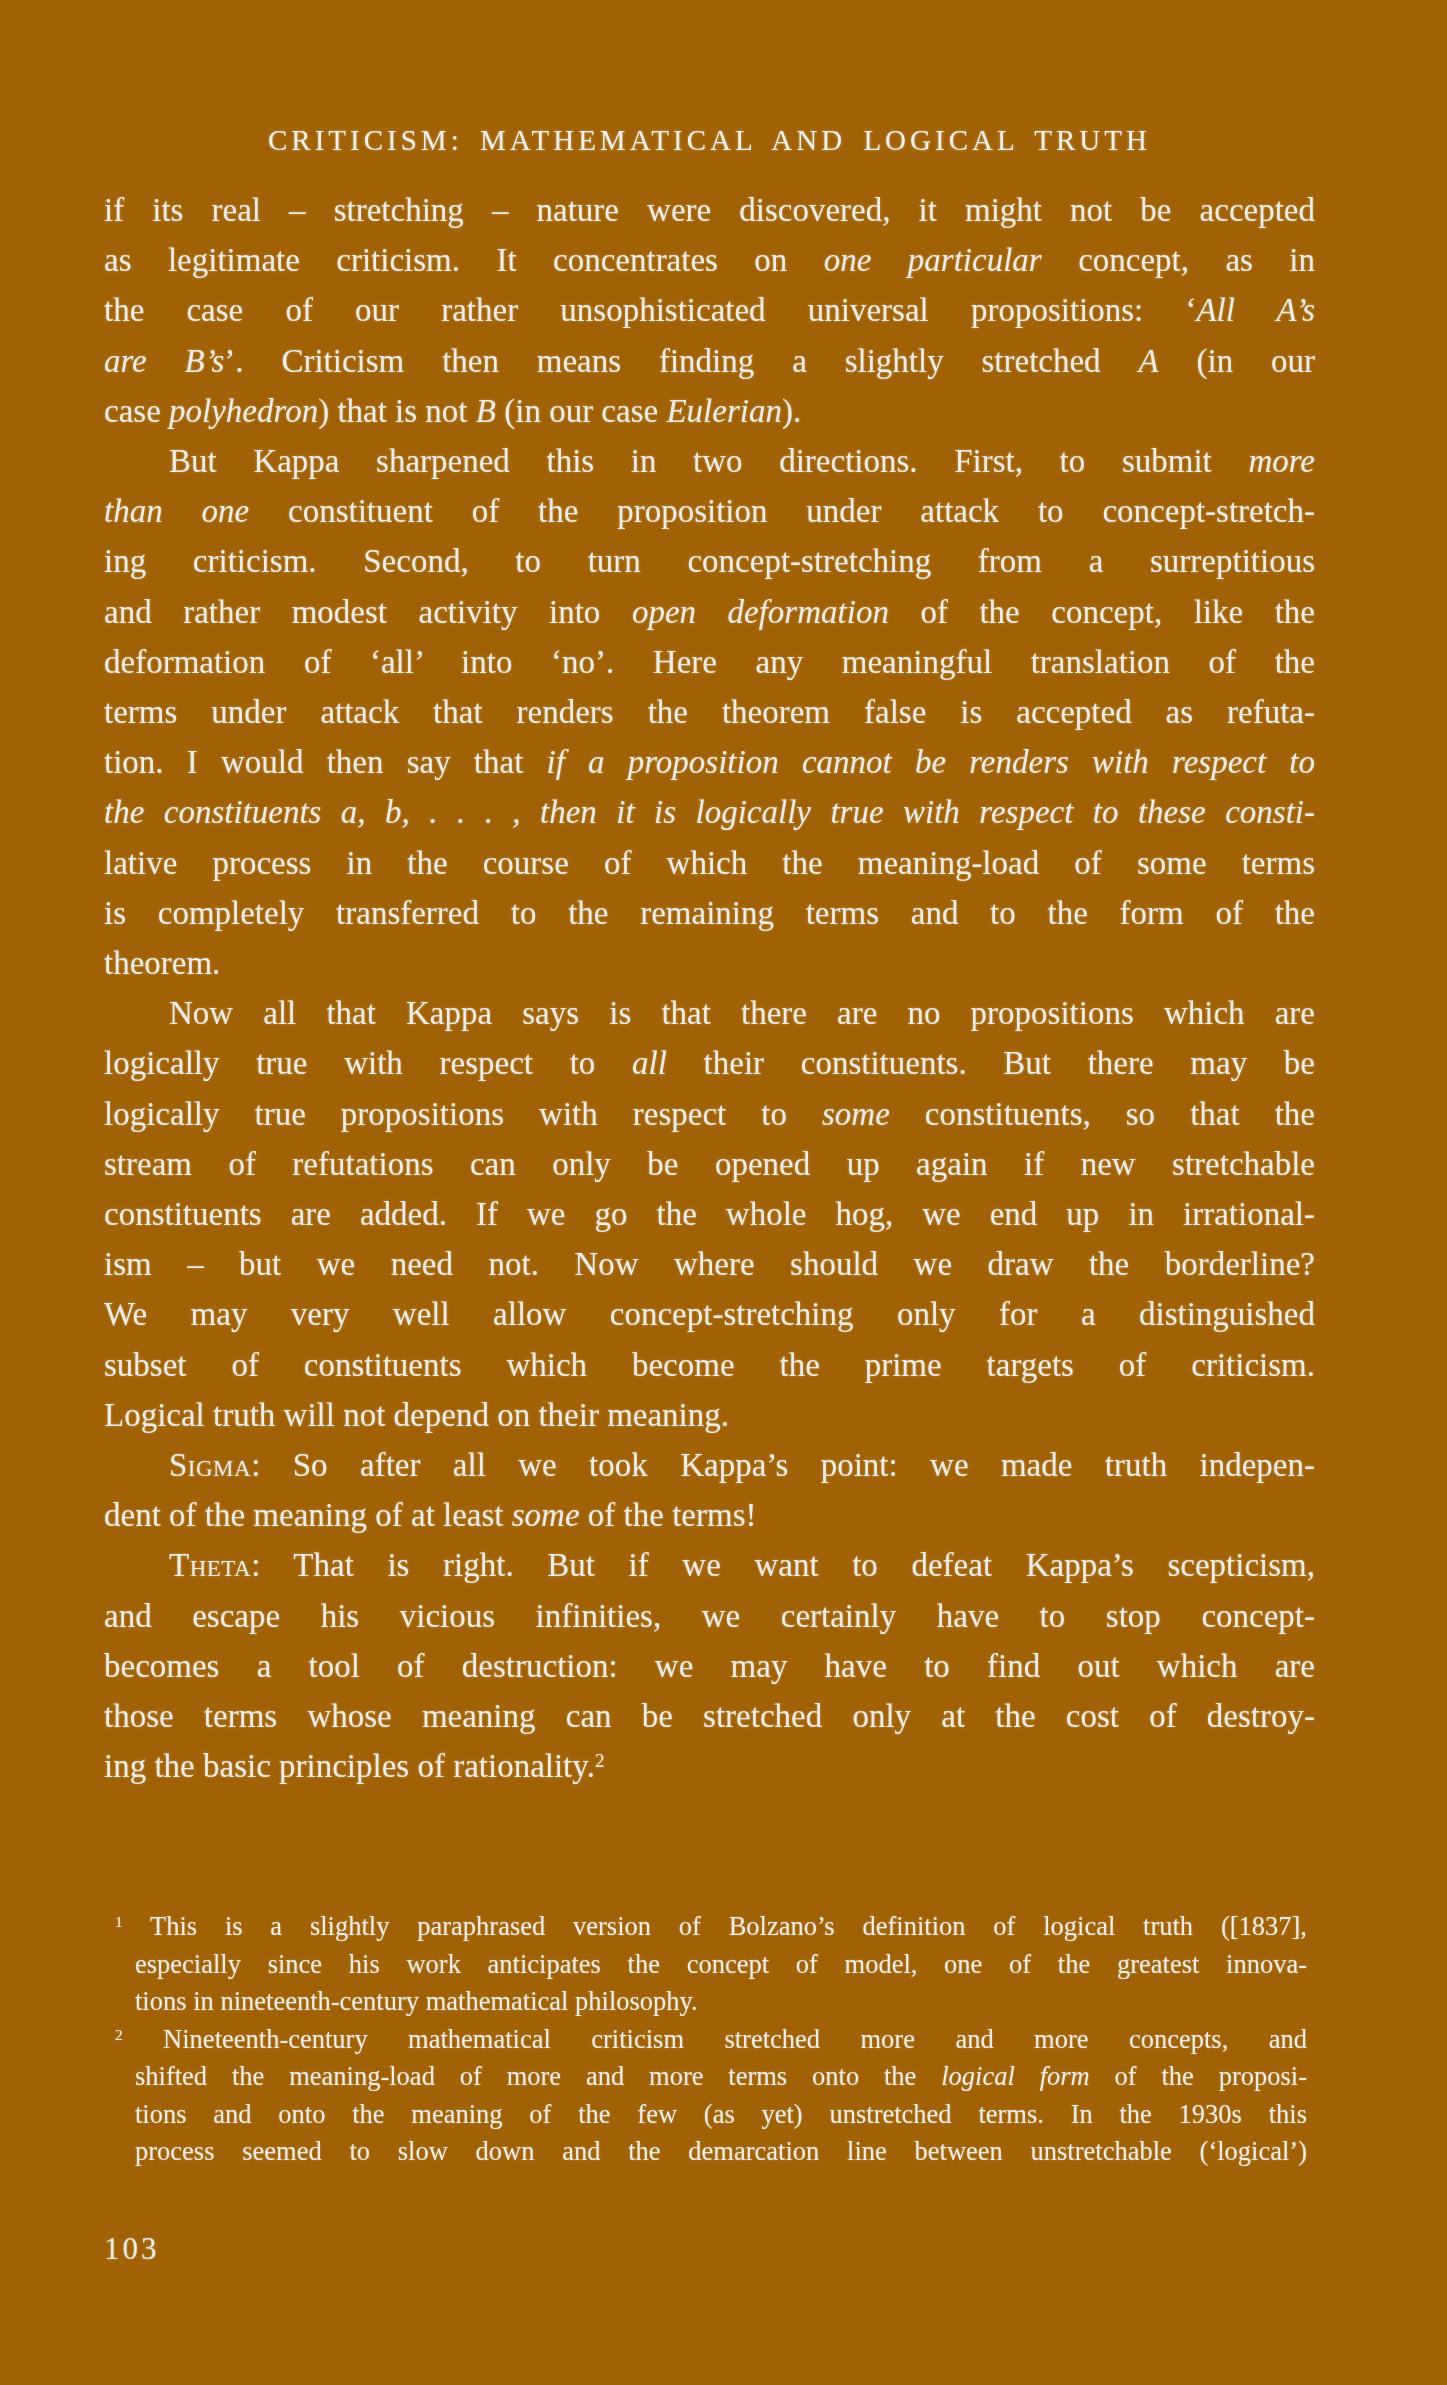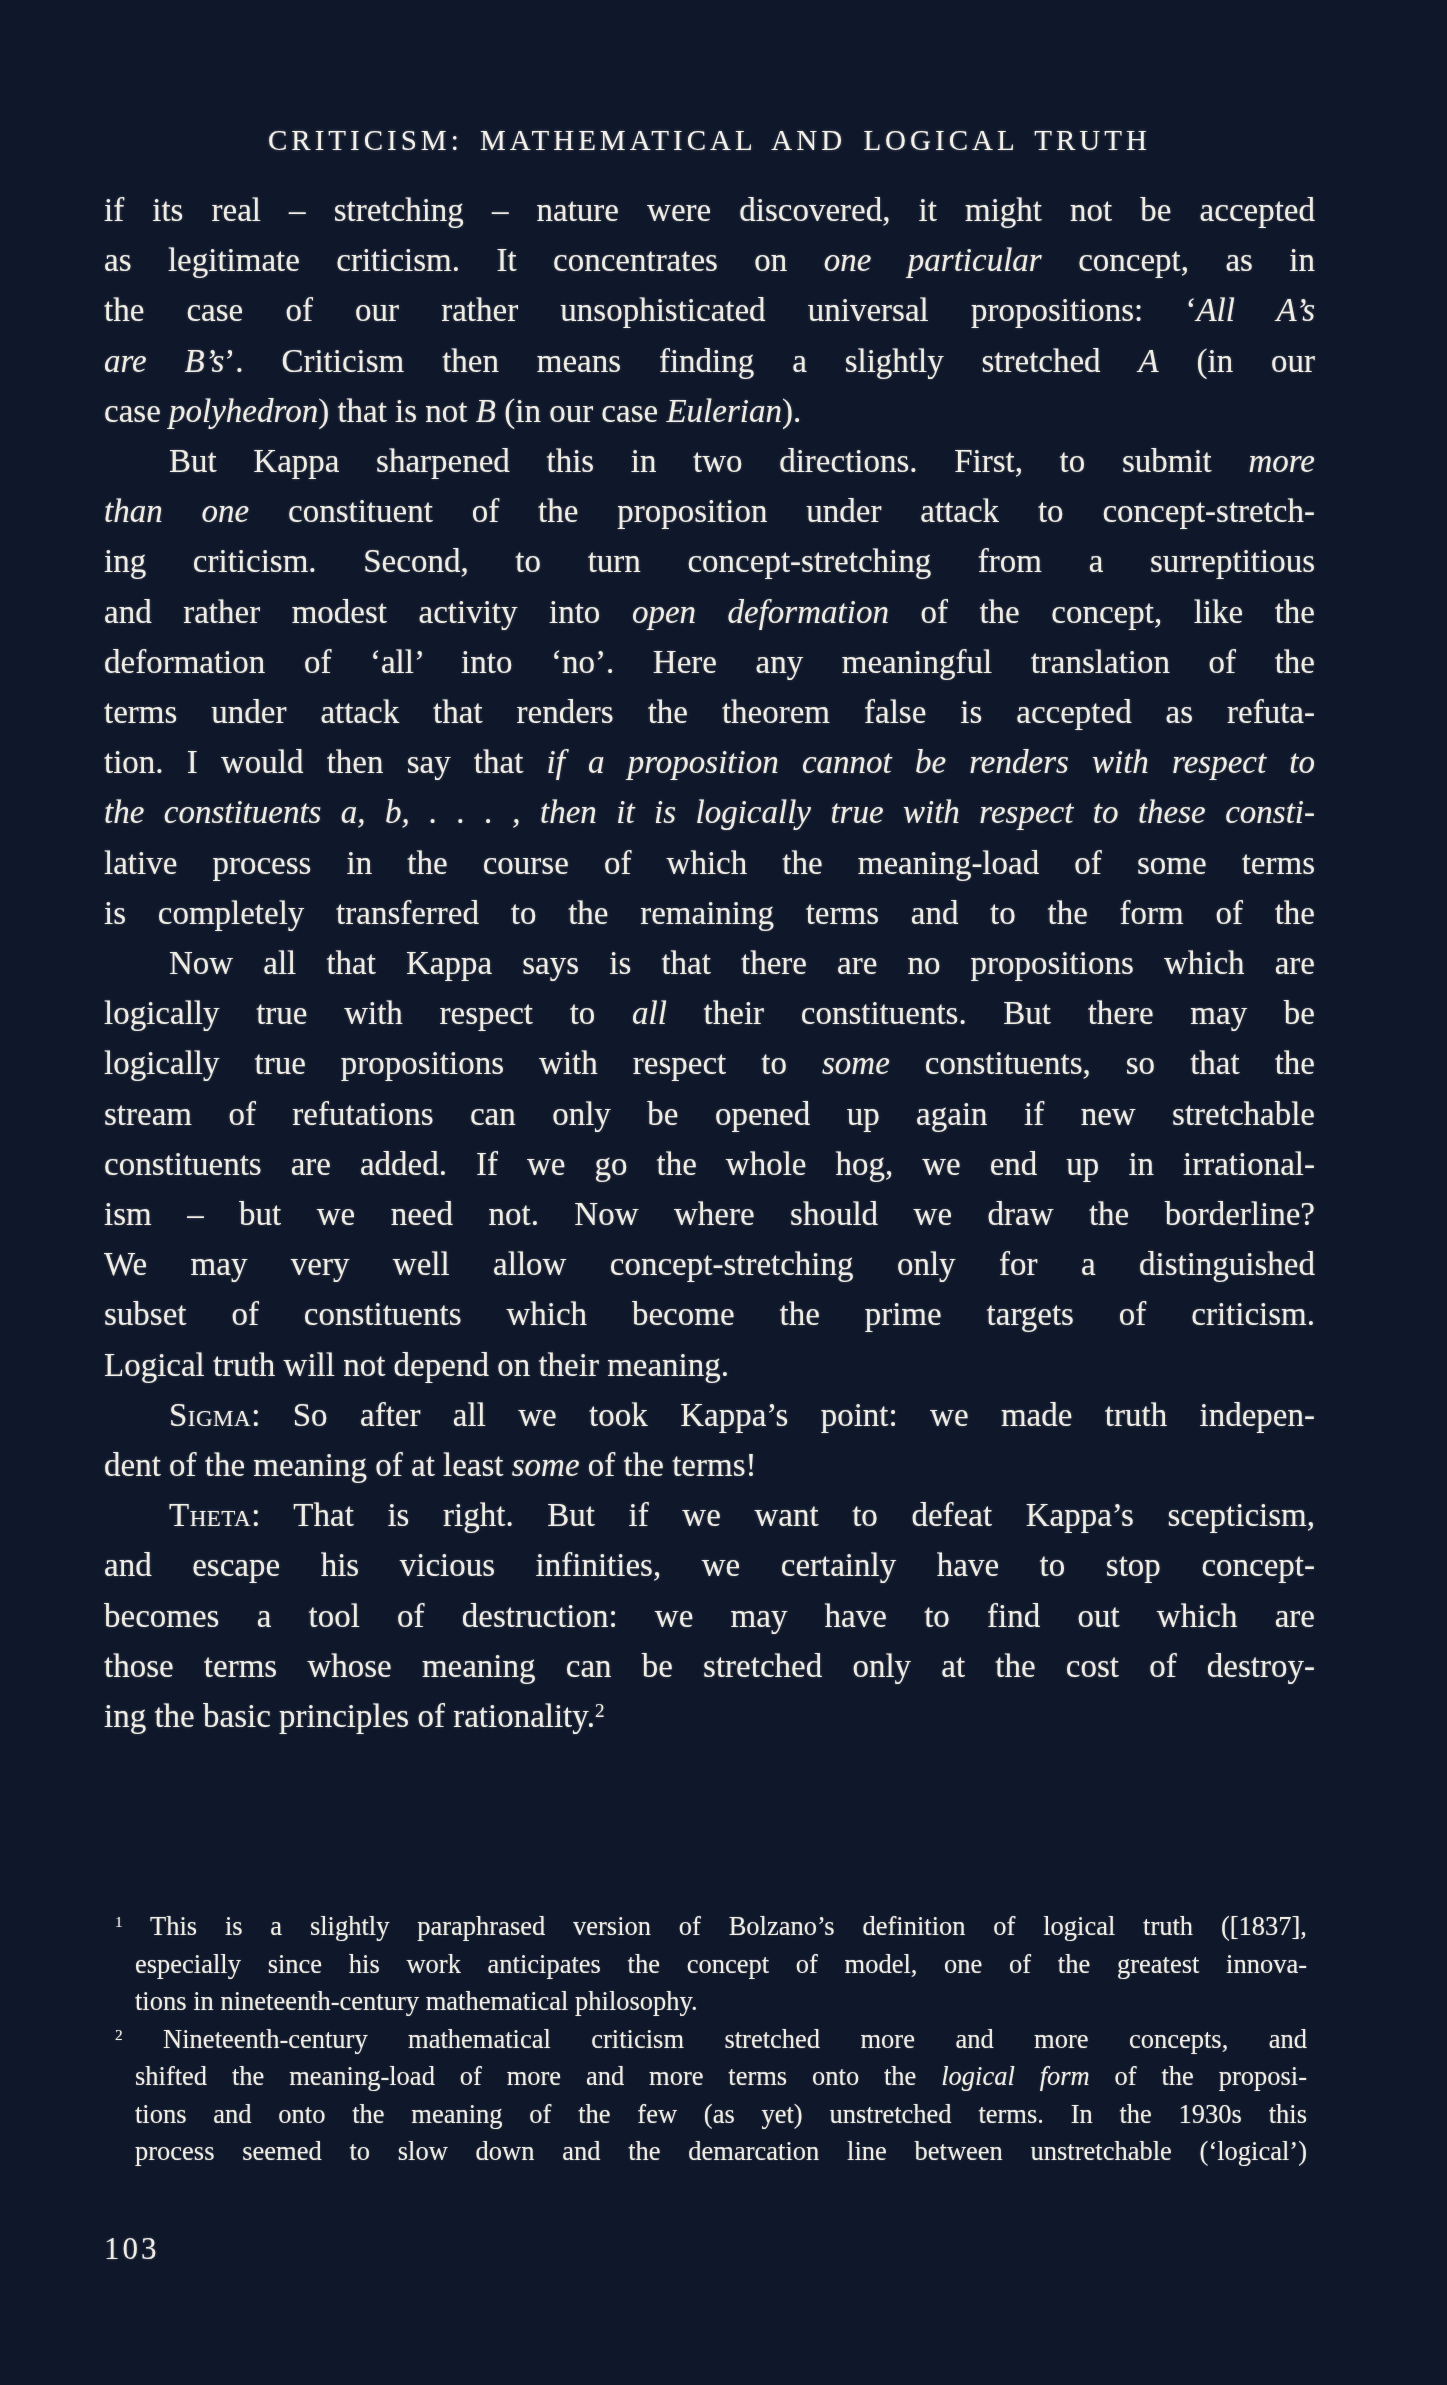--- a/index.html
+++ b/index.html
@@ -1,20 +1,20 @@
 <!DOCTYPE html>
 <html><head>
 <meta charset="utf-8">
 <style>
   html, body { margin: 0; padding: 0; background: #000; }
   .page {
     position: relative;
     width: 1447px;
     height: 2385px;
-    background: #0f172a;
+    background: #a16207;
     color: #efece4;
     font-family: "Liberation Serif", "DejaVu Serif", serif;
     overflow: hidden;
   }
   .running-head {
     position: absolute;
     top: 124px;
     left: 104px;
     width: 1211px;
     text-align: center;
@@ -85,20 +85,21 @@
         <div class="line indent"><span>But Kappa sharpened this in two directions. First, to submit </span><span class="i">more</span></div>
         <div class="line"><span class="i">than one</span><span> constituent of the proposition under attack to concept-stretch-</span></div>
         <div class="line"><span>ing criticism. Second, to turn concept-stretching from a surreptitious</span></div>
         <div class="line"><span>and rather modest activity into </span><span class="i">open deformation</span><span> of the concept, like the</span></div>
         <div class="line"><span>deformation of ‘all’ into ‘no’. Here any meaningful translation of the</span></div>
         <div class="line"><span>terms under attack that renders the theorem false is accepted as refuta-</span></div>
         <div class="line"><span>tion. I would then say that </span><span class="i">if a proposition cannot be renders with respect to</span></div>
         <div class="line"><span class="i">the constituents a, b, . . . , then it is logically true with respect to these consti-</span></div>
         <div class="line"><span>lative process in the course of which the meaning-load of some terms</span></div>
         <div class="line"><span>is completely transferred to the remaining terms and to the form of the</span></div>
+        <div class="line last"><span>theorem.</span></div>
       </div>
       <div>
         <div class="line indent"><span>Now all that Kappa says is that there are no propositions which are</span></div>
         <div class="line"><span>logically true with respect to </span><span class="i">all</span><span> their constituents. But there may be</span></div>
         <div class="line"><span>logically true propositions with respect to </span><span class="i">some</span><span> constituents, so that the</span></div>
         <div class="line"><span>stream of refutations can only be opened up again if new stretchable</span></div>
         <div class="line"><span>constituents are added. If we go the whole hog, we end up in irrational-</span></div>
         <div class="line"><span>ism – but we need not. Now where should we draw the borderline?</span></div>
         <div class="line"><span>We may very well allow concept-stretching only for a distinguished</span></div>
         <div class="line"><span>subset of constituents which become the prime targets of criticism.</span></div>

